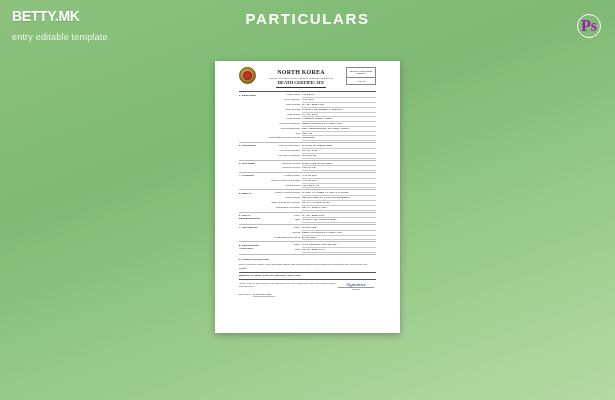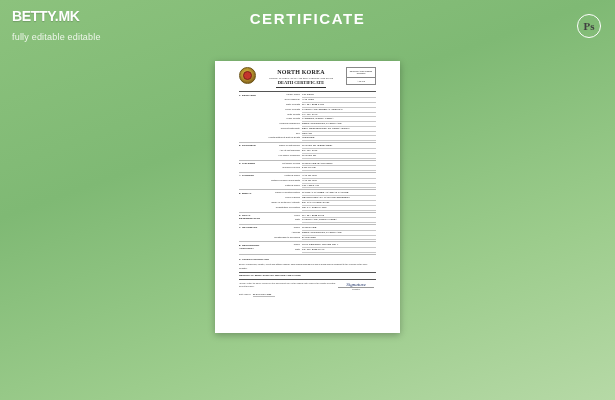--- a/index.html
+++ b/index.html
@@ -18,21 +18,21 @@
     position:absolute;left:12px;top:32px;
     font-size:9px;color:#eef6ea;letter-spacing:.2px;
   }
   .doctype{
     position:absolute;left:0;right:0;top:10px;text-align:center;
     font-size:15px;font-weight:bold;color:#ffffff;letter-spacing:1.6px;
   }
   .ps-badge{
     position:absolute;right:14px;top:14px;width:22px;height:22px;
     border:1.5px solid #ffffff;border-radius:12px;
-    color:#404040;font-size:11px;font-weight:bold;
+    color:#a21caf;font-size:16px;font-weight:bold;
     display:flex;align-items:center;justify-content:center;
     font-family:"Liberation Serif",serif;
   }
 
   
   .page{
     position:absolute;left:215px;top:61px;width:185px;height:272px;
     background:#ffffff;box-shadow:0 2px 7px rgba(0,0,0,.28);
   }
   .sheet{
@@ -101,22 +101,22 @@
   .sig-line{height:.3px;background:#999;margin:0 2px;}
   .sig-cap{font-size:2px;color:#555;}
   .datebar{display:flex;gap:2px;margin-top:2.2px;font-size:2.2px;}
   .datebar .dk{color:#444;}
   .datebar .dv{border-bottom:.3px solid #bbb;flex:0 0 22px;}
 </style>
 </head>
 <body>
 
 <div class="brand">BETTY.MK</div>
-<div class="tagline">fully editable editable</div>
-<div class="doctype">CERTIFICATE</div>
+<div class="tagline">entry editable template</div>
+<div class="doctype">PARTICULARS</div>
 <div class="ps-badge">Ps</div>
 
 <div class="page"></div>
 
 <div class="sheet">
 
   <div class="hdr">
     <div class="seal"></div>
     <div class="hdr-mid">
       <div class="country">NORTH KOREA</div>

